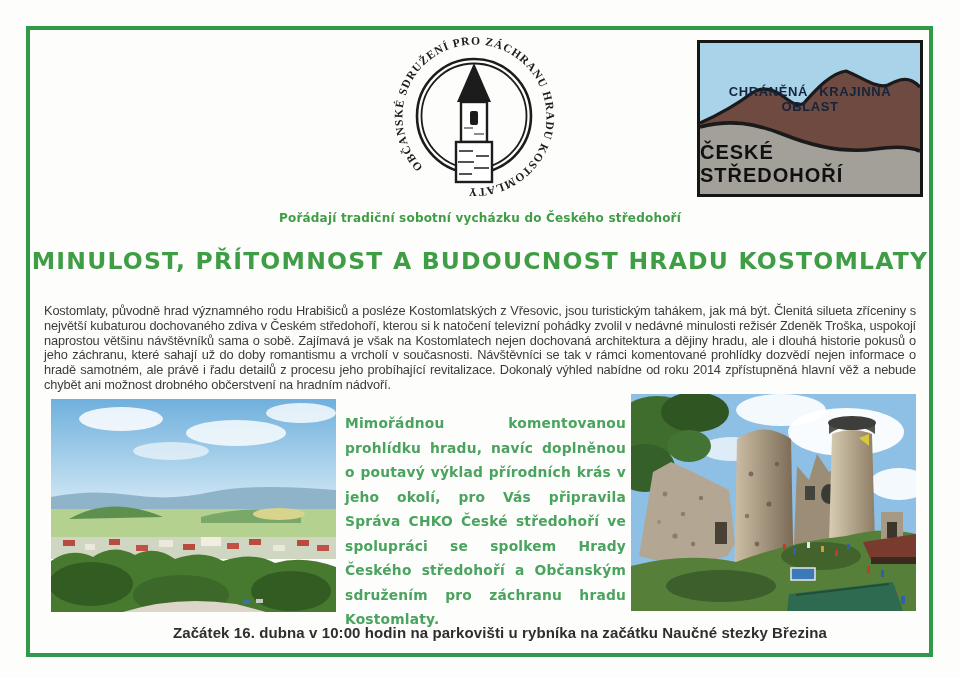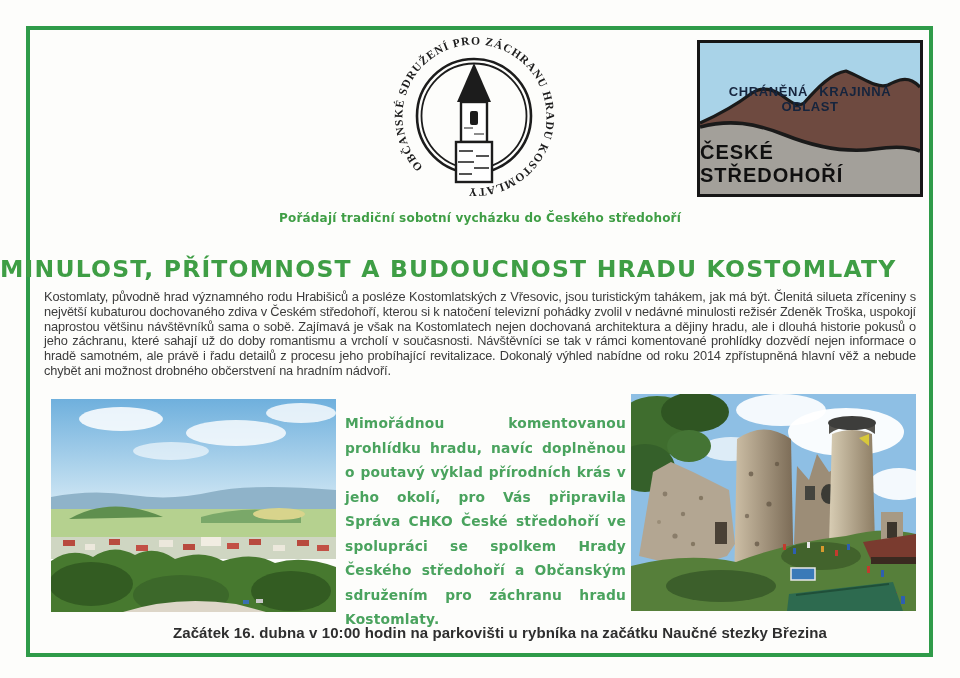--- a/index.html
+++ b/index.html
@@ -38,27 +38,27 @@
     position:absolute;left:0;bottom:7px;width:100%;text-align:left;
     font-size:20px;font-weight:bold;color:#101010;letter-spacing:1px;
   }
   
   .tagline{
     position:absolute;left:0;top:211px;width:960px;text-align:center;
     font-family:"DejaVu Sans",sans-serif;font-size:12px;font-weight:bold;
     color:#3f9e45;letter-spacing:.2px;
   }
   .title{
-    position:absolute;left:0;top:247px;width:960px;
+    position:absolute;left:0;top:247px;width:960px;text-align:center;
     font-family:"DejaVu Sans",sans-serif;font-size:23.5px;font-weight:bold;
-    color:#3f9e45;letter-spacing:1.2px;white-space:nowrap;margin-top:8px;
+    color:#3f9e45;letter-spacing:1.2px;white-space:nowrap;
   }
   
   .intro{
-    position:absolute;left:44px;top:290px;width:872px;
+    position:absolute;left:44px;top:304px;width:872px;
     font-size:12.8px;line-height:14.8px;letter-spacing:-.15px;
     color:#3c3c3c;text-align:justify;
   }
   
   .photo{position:absolute;overflow:hidden;}
   .photo svg{display:block;}
   .photo-left{left:51px;top:399px;width:285px;height:213px;}
   .photo-right{left:631px;top:394px;width:285px;height:217px;}
   
   .tour-note{

